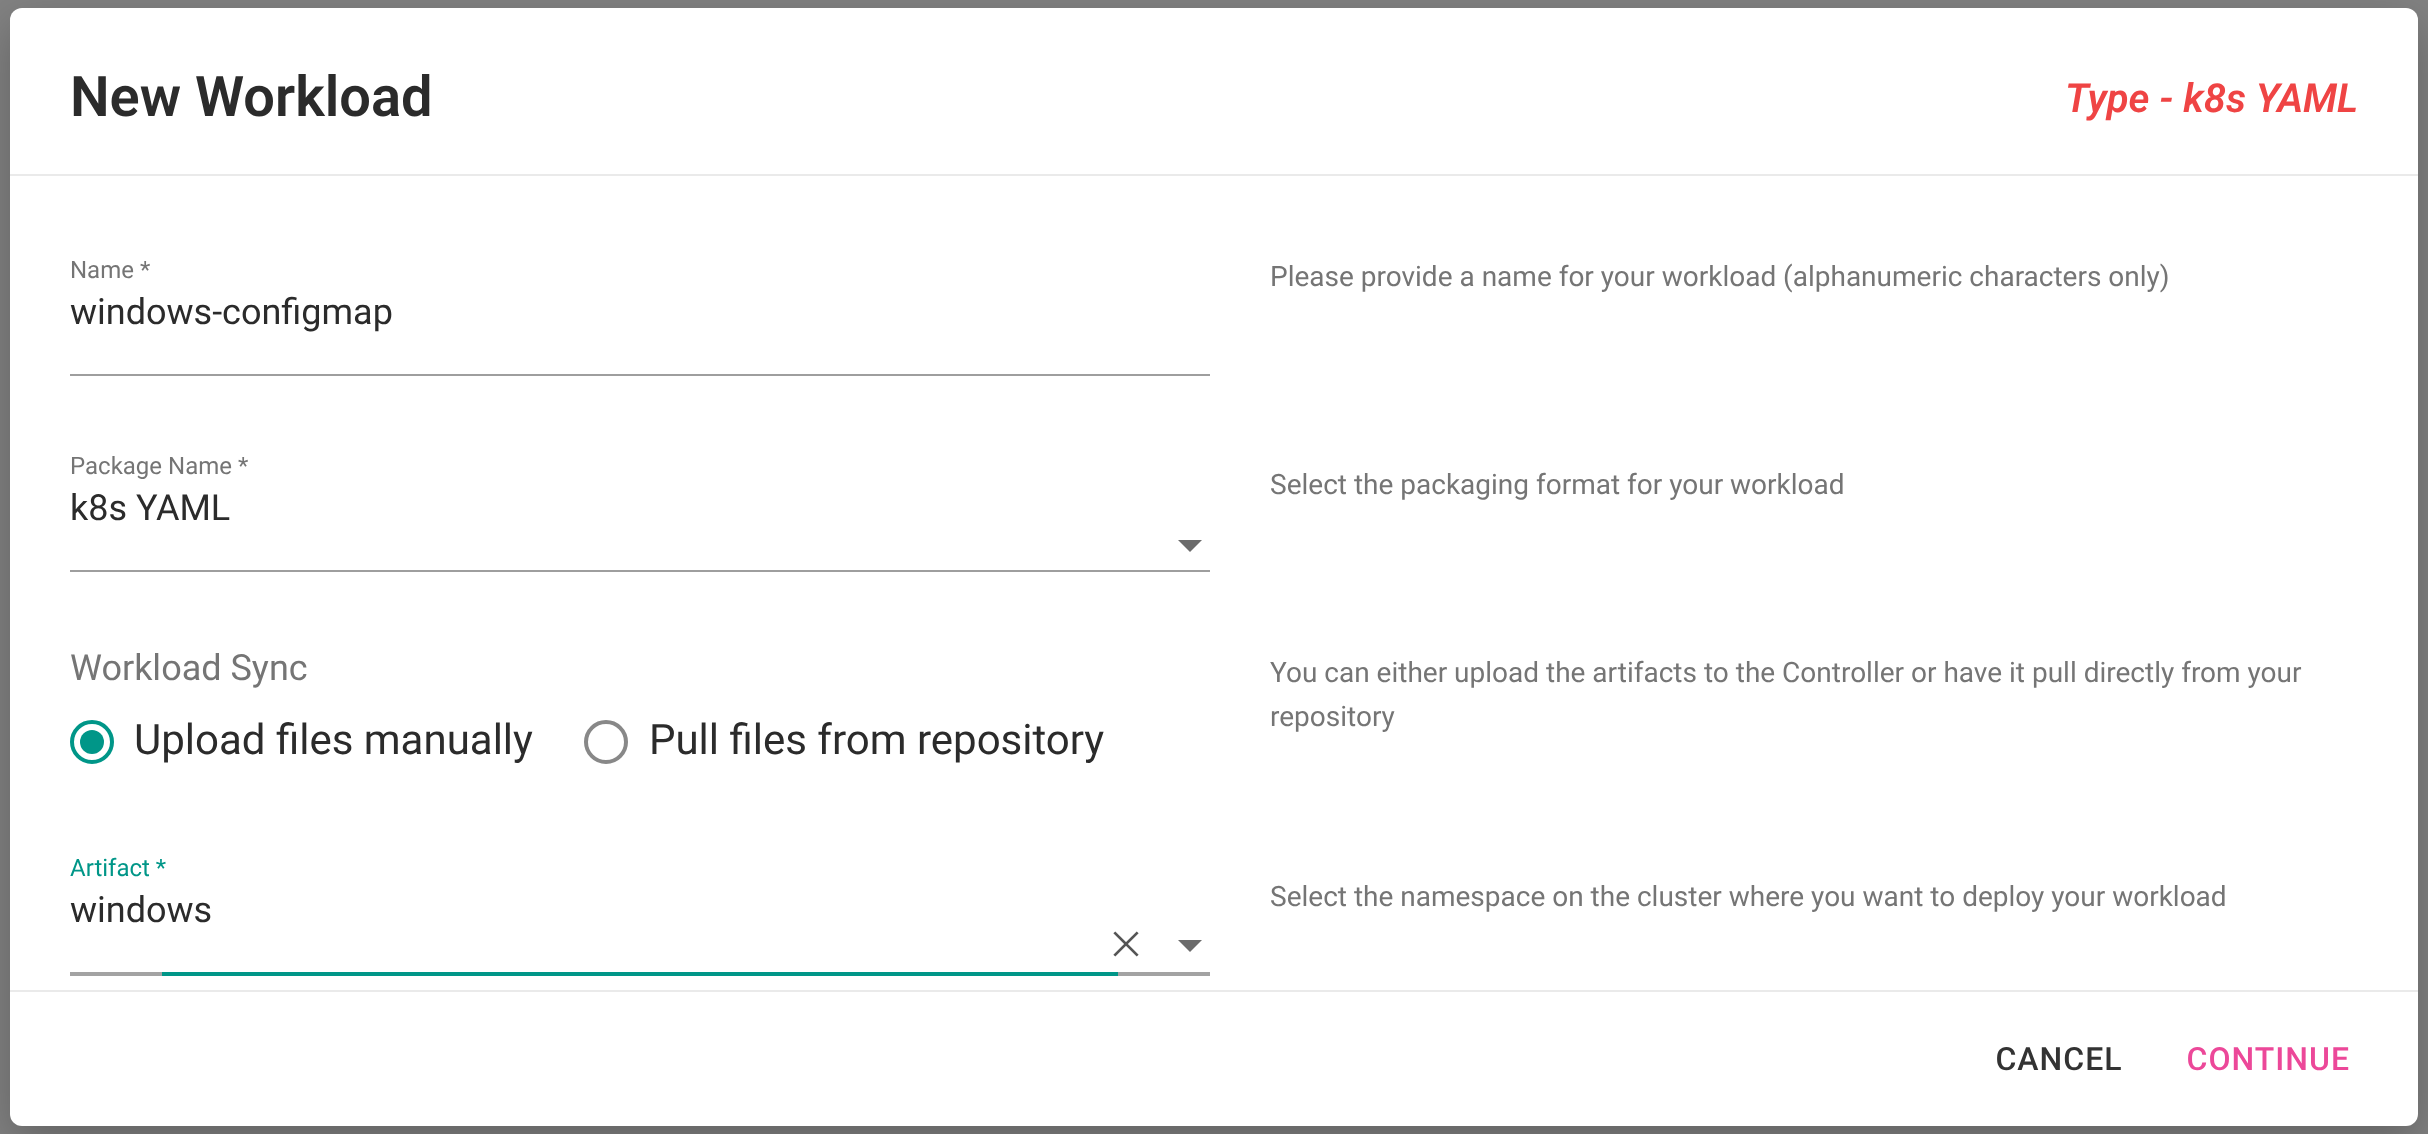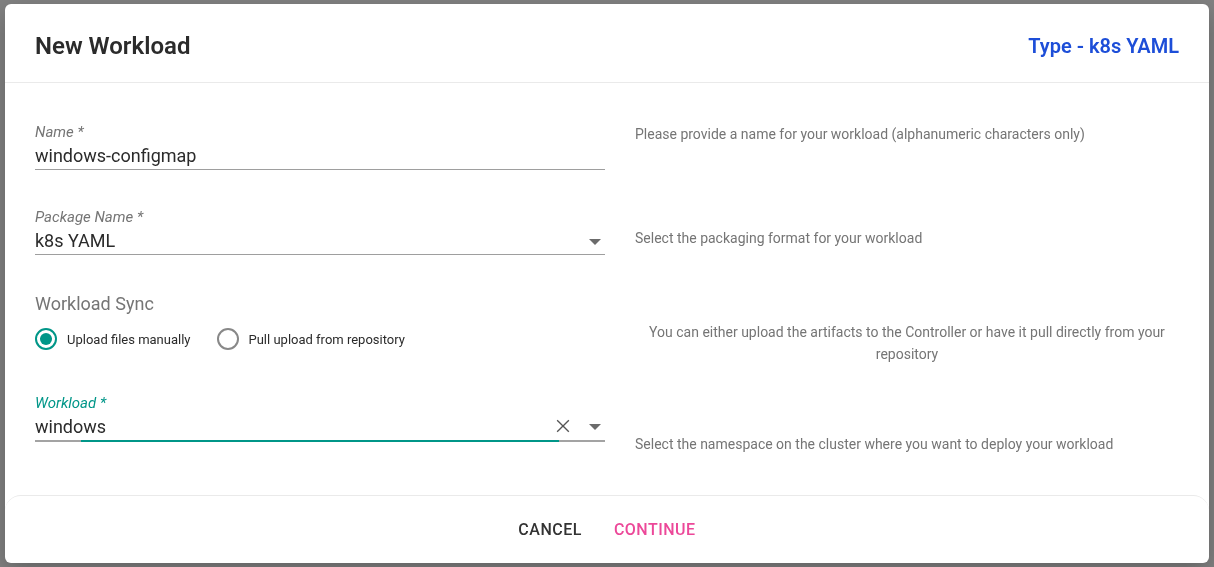--- a/index.html
+++ b/index.html
@@ -20,64 +20,64 @@
     flex-direction: column;
   }
   .modal-header {
     display: flex;
     justify-content: space-between;
     align-items: center;
     padding: 28px 30px 22px 30px;
     border-bottom: 1px solid #eaeaea;
   }
   .modal-title {
-    font-size: 24px;
+    font-size: 28px;
     font-weight: 600;
     color: #2b2b2b;
   }
   .modal-type {
     font-size: 20px;
+    font-style: italic;
     font-weight: 600;
-    color: #1d4ed8;
+    color: #ef4444;
   }
   .modal-body {
     flex: 1;
     display: grid;
     grid-template-columns: 570px 1fr;
     column-gap: 30px;
     padding: 40px 30px 10px 30px;
     overflow: auto;
   }
   .form-col { }
   .help-col {
     font-size: 14px;
     color: #757575;
     line-height: 1.6;
   }
   .field {
     margin-bottom: 38px;
     position: relative;
   }
   .field-label {
-    font-size: 15px;
+    font-size: 12px;
     color: #757575;
     margin-bottom: 2px;
     display: block;
-    font-style: italic;
   }
   .field-label.active {
     color: #009688;
   }
   .field-input {
     width: 100%;
     border: none;
     border-bottom: 1px solid #9e9e9e;
     font-size: 18px;
     color: #2b2b2b;
-    padding: 2px 0 3px 0;
+    padding: 2px 0 20px 0;
     outline: none;
     background: transparent;
     font-family: inherit;
   }
   .field-input.selectish {
     padding-right: 28px;
   }
   .field.namespace .field-input {
     border-bottom: 2px solid #a3a3a3;
     padding-right: 56px;
@@ -143,38 +143,36 @@
     border-color: #009688;
   }
   .radio-circle.selected::after {
     content: "";
     position: absolute;
     top: 3px; left: 3px; right: 3px; bottom: 3px;
     background: #009688;
     border-radius: 50%;
   }
   .radio-label {
-    font-size: 13px;
+    font-size: 21px;
     color: #2b2b2b;
   }
   .help-item {
     margin-bottom: 42px;
     min-height: 52px;
     display: flex;
     align-items: flex-start;
-    text-align: center;
   }
   .help-item.tall { min-height: 70px; }
   .modal-footer {
     border-top: 1px solid #eaeaea;
     display: flex;
-    justify-content: center;
+    justify-content: flex-end;
     gap: 12px;
     padding: 16px 24px;
-    border-radius: 16px;
   }
   .btn {
     font-size: 16px;
     letter-spacing: 0.5px;
     font-weight: 500;
     padding: 8px 10px;
     background: none;
     border: none;
     cursor: pointer;
     font-family: inherit;
@@ -208,27 +206,27 @@
 
       <div class="field artifact">
         <div class="section-title">Workload Sync</div>
         <div class="radio-row">
           <div class="radio-item">
             <span class="radio-circle selected"></span>
             <span class="radio-label">Upload files manually</span>
           </div>
           <div class="radio-item">
             <span class="radio-circle"></span>
-            <span class="radio-label">Pull upload from repository</span>
+            <span class="radio-label">Pull files from repository</span>
           </div>
         </div>
       </div>
 
       <div class="field namespace">
-        <label class="field-label active">Workload *</label>
+        <label class="field-label active">Artifact *</label>
         <input class="field-input" type="text" value="windows" style="">
         <span class="ns-clear">
           <svg viewBox="0 0 24 24" width="20" height="20" fill="none" stroke="#555" stroke-width="1.6">
             <line x1="5" y1="5" x2="19" y2="19"></line>
               <line x1="19" y1="5" x2="5" y2="19"></line>
           </svg>
         </span>
         <span class="ns-caret"></span>
         <span class="underline"></span>
       </div>

